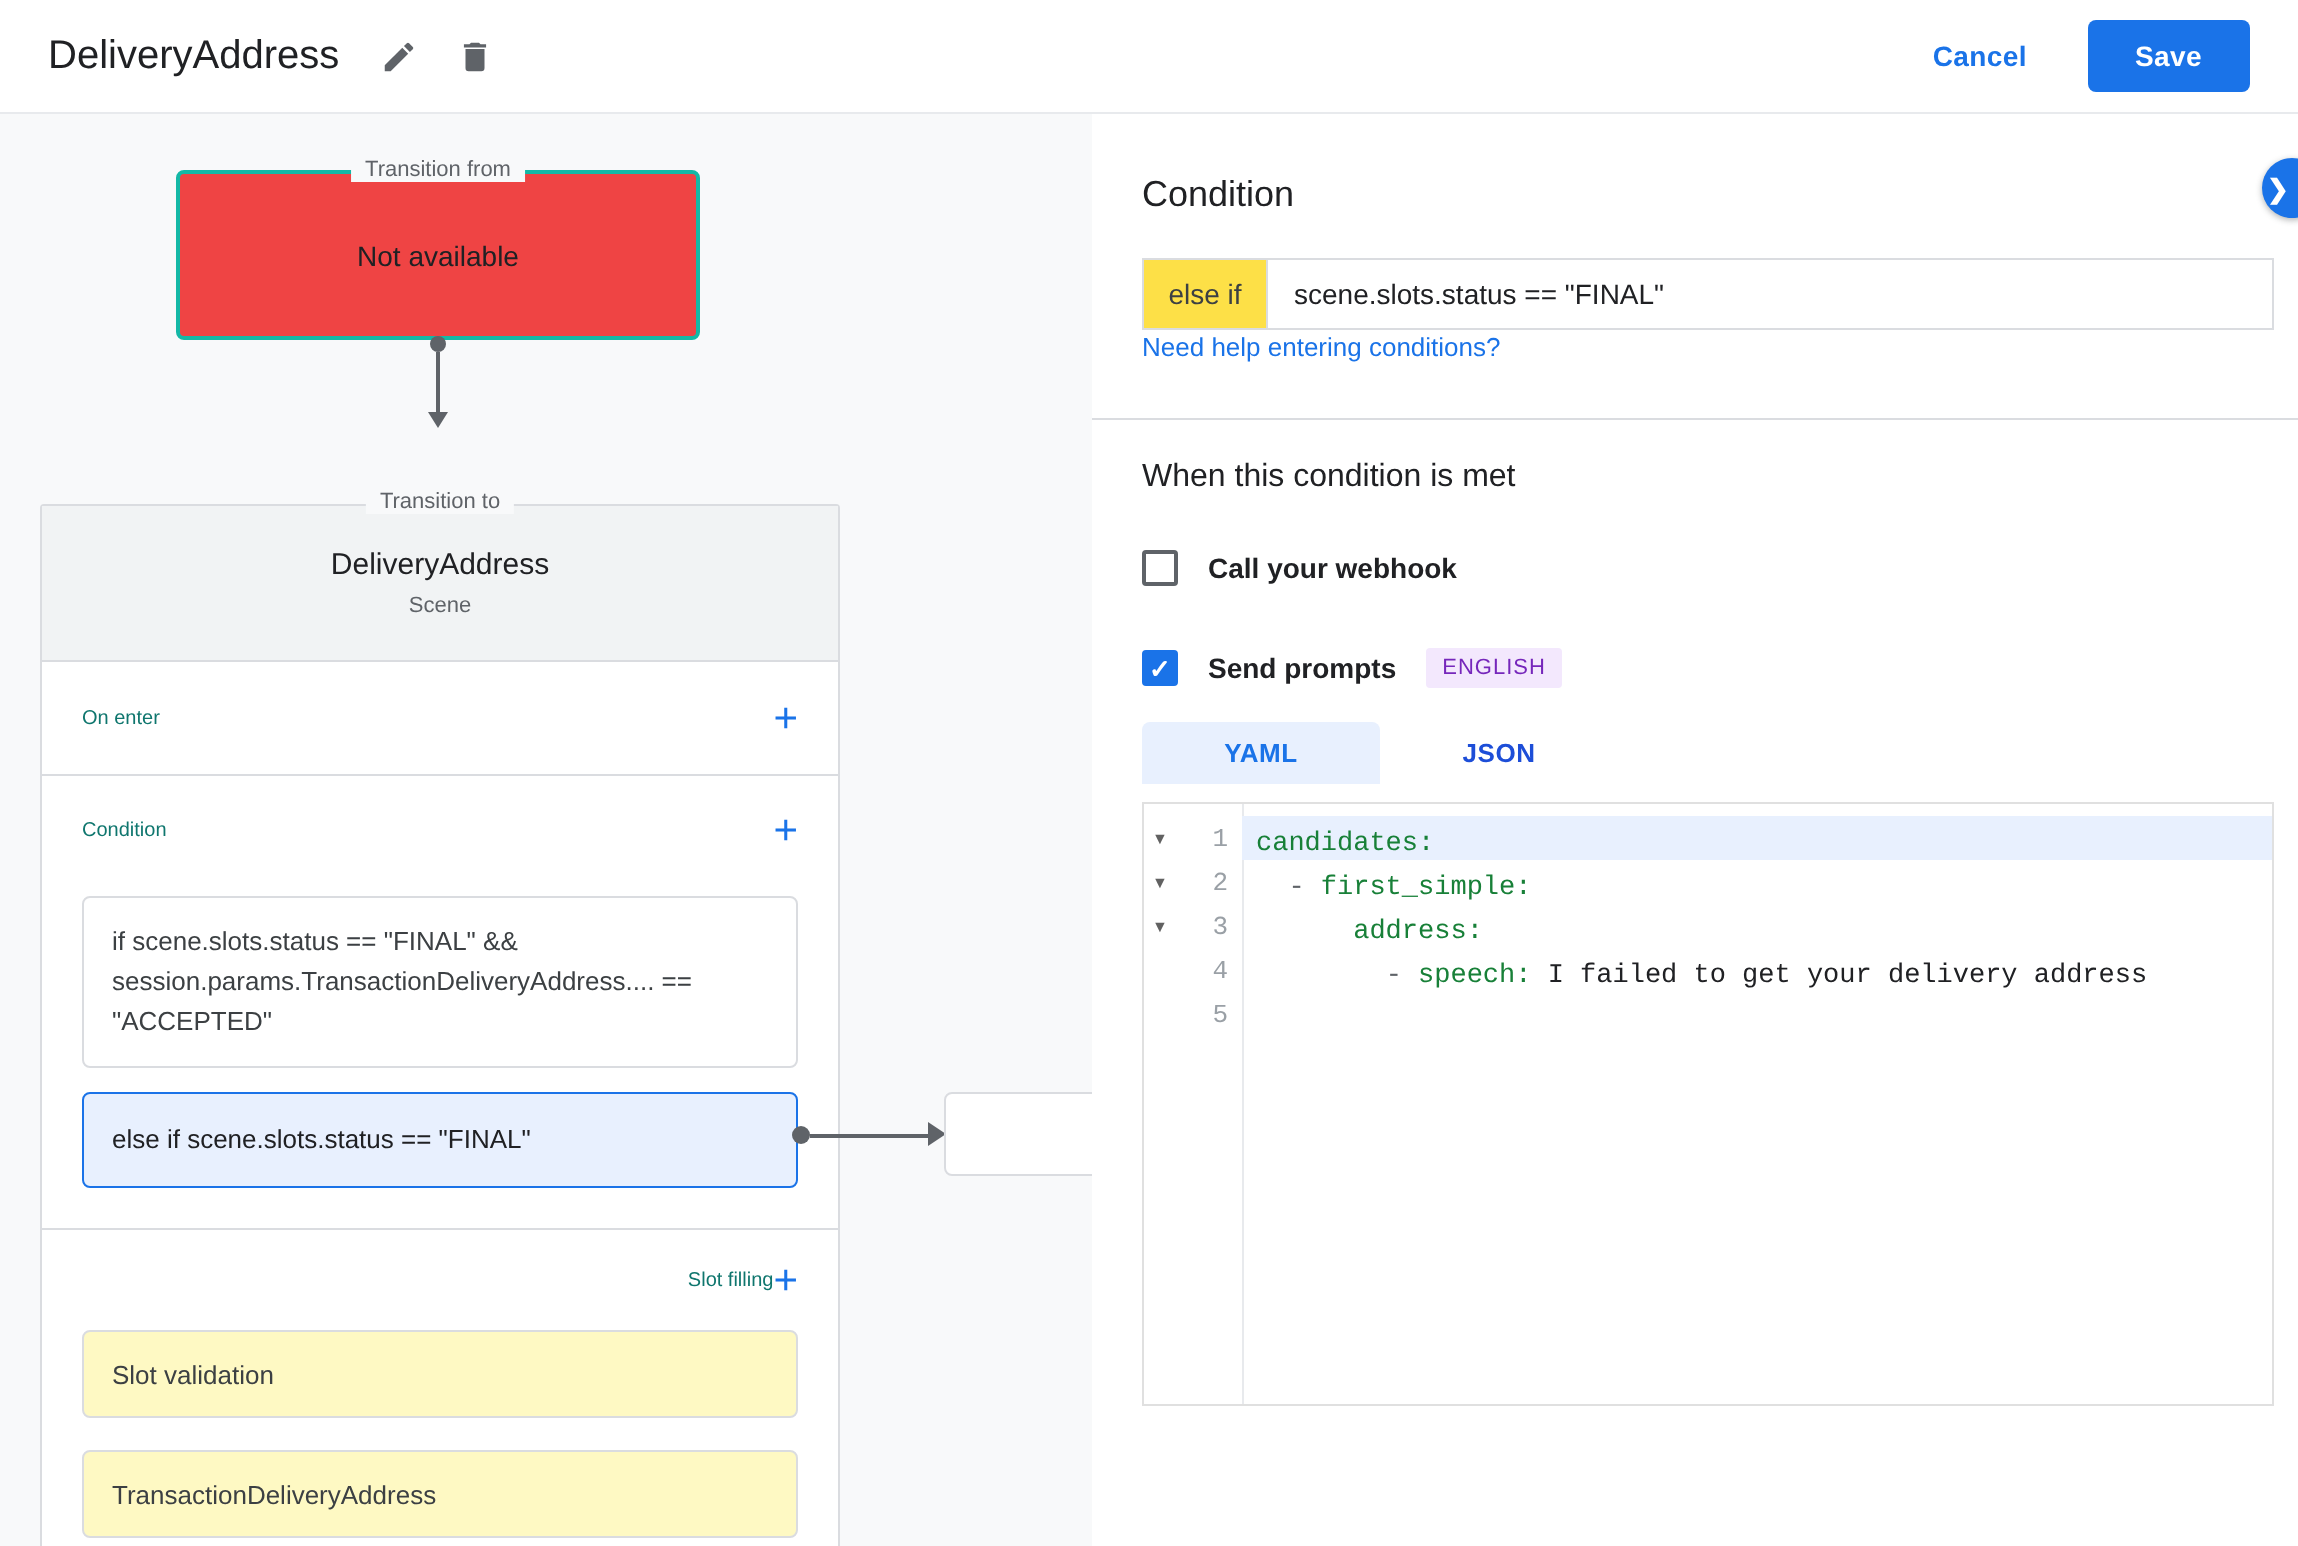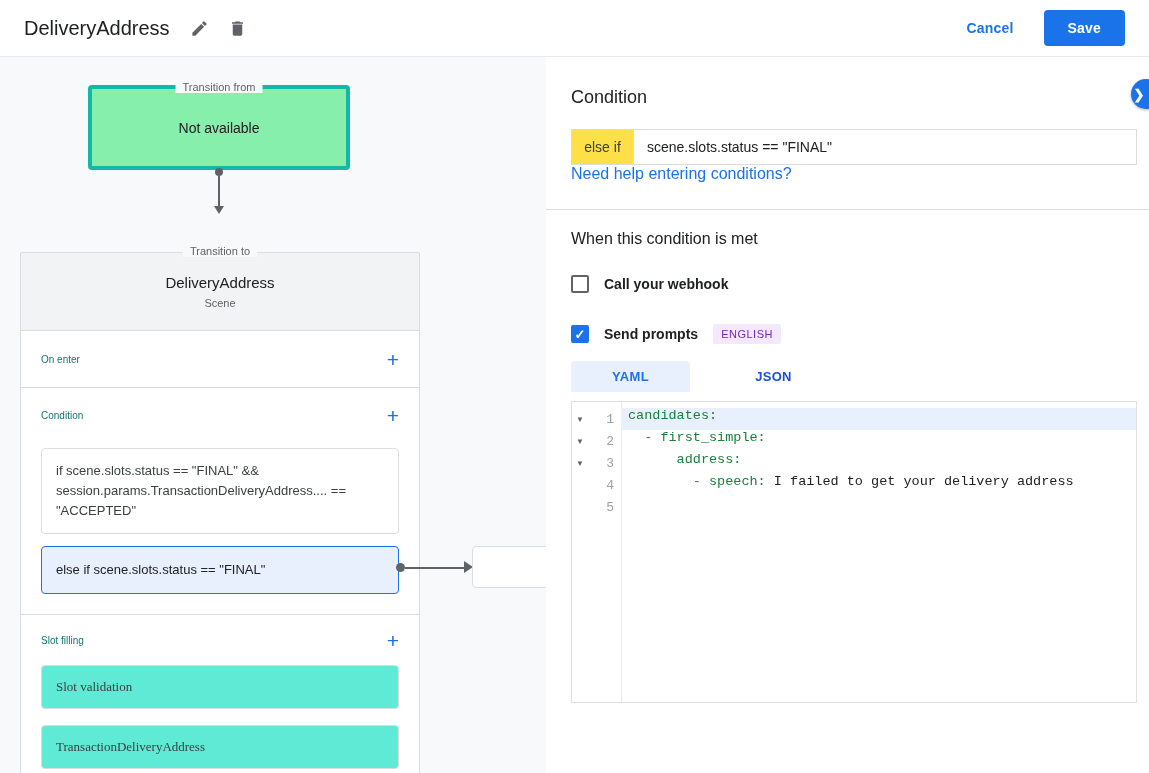--- a/index.html
+++ b/index.html
@@ -15,92 +15,92 @@
   .icon-btn svg { fill: #5f6368; width: 19px; height: 19px; }
   .topbar-spacer { flex: 1; }
   .btn-text { border: none; background: transparent; color: #1a73e8; font-size: 14px; font-weight: 700; letter-spacing: .2px; margin-right: 30px; cursor: pointer; font-family: inherit; }
   .btn-primary { background: #1a73e8; color: #fff; border: none; border-radius: 4px; height: 36px; padding: 0 24px; font-size: 14px; font-weight: 700; letter-spacing: .2px; cursor: pointer; font-family: inherit; text-align: right; }
 
   .main { flex: 1; display: flex; min-height: 0; }
 
   
   .canvas { width: 546px; flex: none; background: #f8f9fa; position: relative; overflow: hidden; }
 
-  .node-box { position: absolute; background: #86efac; border: 4px solid #14b8a6; border-radius: 4px; }
+  .node-box { position: absolute; background: #ef4444; border: 2px solid #14b8a6; border-radius: 4px; }
   .node-label { position: absolute; top: -8px; left: 50%; transform: translateX(-50%); background: #f8f9fa; padding: 0 7px; font-size: 11px; color: #5f6368; white-space: nowrap; }
 
   .tfrom { left: 88px; top: 28px; width: 262px; height: 85px; display: flex; align-items: center; justify-content: center; }
   .tfrom-value { font-size: 14px; color: #202124; }
 
   .varrow { position: absolute; left: 211px; top: 111px; width: 17px; height: 46px; }
   .varrow .dot { position: absolute; left: 4px; top: 0; width: 8px; height: 8px; border-radius: 50%; background: #5f6368; }
   .varrow .line { position: absolute; left: 7px; top: 8px; width: 2px; height: 31px; background: #5f6368; }
   .varrow .head { position: absolute; left: 3px; top: 38px; width: 0; height: 0; border-left: 5px solid transparent; border-right: 5px solid transparent; border-top: 8px solid #5f6368; }
 
   .scene-card { position: absolute; left: 20px; top: 195px; width: 400px; height: 600px; background: #fff; border: 1px solid #dadce0; border-radius: 2px; }
   .scene-header { height: 78px; background: #f1f3f4; border-bottom: 1px solid #dadce0; display: flex; flex-direction: column; align-items: center; justify-content: center; cursor: pointer; }
   .scene-name { font-size: 15px; color: #202124; }
   .scene-type { font-size: 11px; color: #5f6368; margin-top: 6px; }
 
   .section-row { display: flex; align-items: center; justify-content: space-between; padding: 0 20px; }
   .row-onenter { height: 57px; border-bottom: 1px solid #dadce0; }
   .row-head { height: 54px; }
-  .row-head-slot { height: 50px; }
+  .row-head-slot { height: 50px; justify-content: flex-end; }
   .section-label { font-size: 10px; color: #0f766e; }
   .plus-btn { border: none; background: transparent; color: #1a73e8; font-size: 21px; font-weight: 400; cursor: pointer; line-height: 1; font-family: inherit; }
 
   .cond-box { margin: 6px 20px 12px; border: 1px solid #dadce0; border-radius: 4px; padding: 12px 14px; font-size: 13px; line-height: 20px; color: #3c4043; background: #fff; cursor: pointer; overflow-wrap: break-word; }
   .cond-box.selected { margin-top: 12px; margin-bottom: 20px; background: #e8f0fe; border: 1px solid #1a73e8; padding: 13px 14px; color: #202124; }
   .section-divider { border-bottom: 1px solid #dadce0; }
 
-  .slot-box { margin: 0 20px 16px; border: 1px solid #dadce0; border-radius: 4px; height: 44px; display: flex; align-items: center; padding: 0 14px; font-size: 13px; color: #3c4043; background: #5eead4; cursor: pointer; font-family: Liberation Serif, serif; }
+  .slot-box { margin: 0 20px 16px; border: 1px solid #dadce0; border-radius: 4px; height: 44px; display: flex; align-items: center; padding: 0 14px; font-size: 13px; color: #3c4043; background: #fef9c3; cursor: pointer; }
 
   .hconn-dot { position: absolute; left: 396px; top: 506px; width: 9px; height: 9px; border-radius: 50%; background: #5f6368; }
   .hconn-line { position: absolute; left: 405px; top: 509.5px; width: 60px; height: 2px; background: #5f6368; }
   .hconn-head { position: absolute; left: 464px; top: 504px; width: 0; height: 0; border-top: 6px solid transparent; border-bottom: 6px solid transparent; border-left: 9px solid #5f6368; }
   .hconn-target { position: absolute; left: 472px; top: 489px; width: 120px; height: 42px; background: #fff; border: 1px solid #dadce0; border-radius: 4px; }
 
   
   .panel { flex: 1; background: #fff; position: relative; overflow: hidden; padding: 0 12px 0 25px; }
 
   .collapse-btn { position: absolute; top: 22px; right: -12px; width: 30px; height: 30px; border-radius: 50%; border: none; background: #1a73e8; color: #fff; font-size: 13px; font-weight: 700; cursor: pointer; box-shadow: 0 1px 3px rgba(60,64,67,.4); display: flex; align-items: center; justify-content: center; padding-right: 14px; }
 
   .panel-title { margin-top: 30px; font-size: 18px; font-weight: 400; color: #202124; }
 
   .cond-editor-row { margin-top: 21px; display: flex; height: 36px; }
   .cond-prefix { width: 63px; flex: none; background: #fde047; border: 1px solid #dadce0; display: flex; align-items: center; justify-content: center; font-size: 14px; color: #3c4043; }
   .cond-input { flex: 1; border: 1px solid #dadce0; border-left: none; font-size: 14px; color: #202124; padding: 0 13px; outline: none; font-family: inherit; background: #fff; }
 
-  .help-link { display: inline-block; font-size: 16px; color: #1a73e8; text-decoration: none; cursor: pointer; }
+  .help-link { display: inline-block; font-size: 13px; color: #1a73e8; text-decoration: none; cursor: pointer; }
 
   .panel-divider { margin: 26px -12px 0 -25px; border-bottom: 1px solid #dadce0; }
 
   .when-title { margin-top: 20px; font-size: 16px; font-weight: 400; color: #202124; }
 
   .check-row { display: flex; align-items: center; }
   .check-row.webhook { margin-top: 27px; text-align: right; }
   .check-row.prompts { margin-top: 31px; }
   .checkbox { width: 18px; height: 18px; flex: none; border: 2px solid #5f6368; border-radius: 2px; background: #fff; cursor: pointer; }
   .checkbox.checked { border-color: #1a73e8; background: #1a73e8; display: flex; align-items: center; justify-content: center; color: #fff; font-size: 13px; font-weight: 700; }
   .check-label { margin-left: 15px; font-size: 14px; font-weight: 700; color: #202124; }
   .lang-badge { margin-left: 15px; background: #f3e8fd; color: #7627bb; font-size: 11px; font-weight: 500; letter-spacing: .5px; padding: 4px 8px; border-radius: 2px; }
 
   .panel-desc { margin-top: 12px; font-size: 13px; line-height: 17px; color: #3c4043; max-width: 558px; }
   .inline-link { color: #1a73e8; cursor: pointer; text-decoration: none; }
 
-  .tabs { margin-top: 17px; display: flex; gap: 24px; }
+  .tabs { margin-top: 17px; display: flex; }
   .tab { width: 119px; height: 31px; display: flex; align-items: center; justify-content: center; font-size: 13px; font-weight: 700; letter-spacing: .3px; color: #1d4ed8; cursor: pointer; border-radius: 4px 4px 0 0; }
   .tab.active { background: #e8f0fe; color: #1a73e8; }
 
   .code-editor { margin-top: 9px; height: 302px; border: 1px solid #e0e0e0; position: relative; background: #fff; font-family: "Liberation Mono", "DejaVu Sans Mono", monospace; font-size: 13.5px; padding-top: 6px; overflow: hidden; }
   .gutter-sep { position: absolute; left: 49px; top: 0; bottom: 0; width: 1px; background: #e8eaed; }
   .code-line { display: flex; height: 22px; align-items: center; position: relative; }
   .fold-cell { width: 16px; flex: none; text-align: center; font-size: 8px; color: #616161; cursor: pointer; font-family: "Liberation Sans", sans-serif; }
   .num-cell { width: 33px; flex: none; text-align: right; padding-right: 7px; color: #9aa0a6; font-size: 13px; }
-  .code-cell { flex: 1; padding-left: 7px; white-space: pre; height: 100%; display: flex; align-items: flex-start; cursor: text; }
+  .code-cell { flex: 1; padding-left: 7px; white-space: pre; height: 100%; display: flex; align-items: flex-end; cursor: text; }
   .code-cell.hl { background: #e8f0fe; }
   .tok-key { color: #188038; }
   .tok-dash { color: #5f6368; }
   .tok-plain { color: #202124; }
 </style>
 </head>
 <body>
 
 <div class="app">
 

